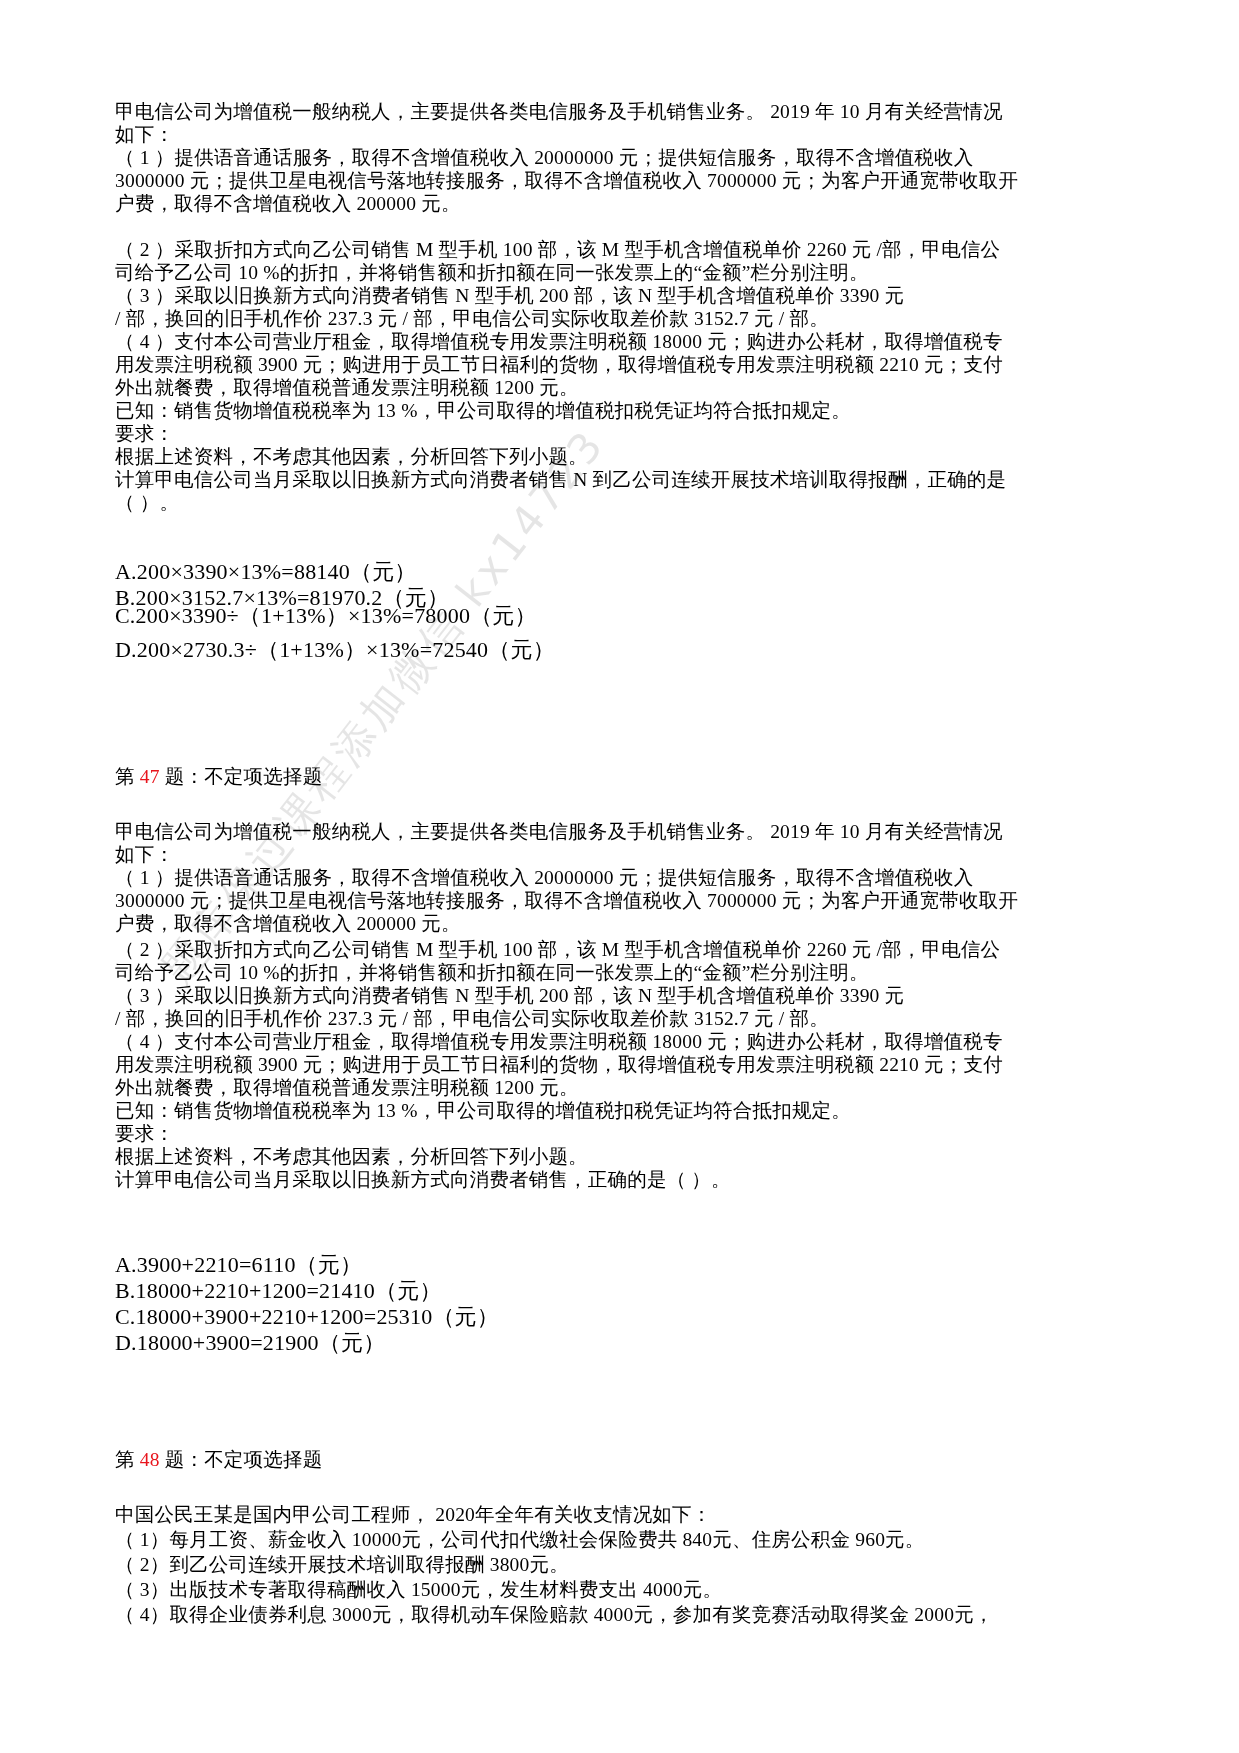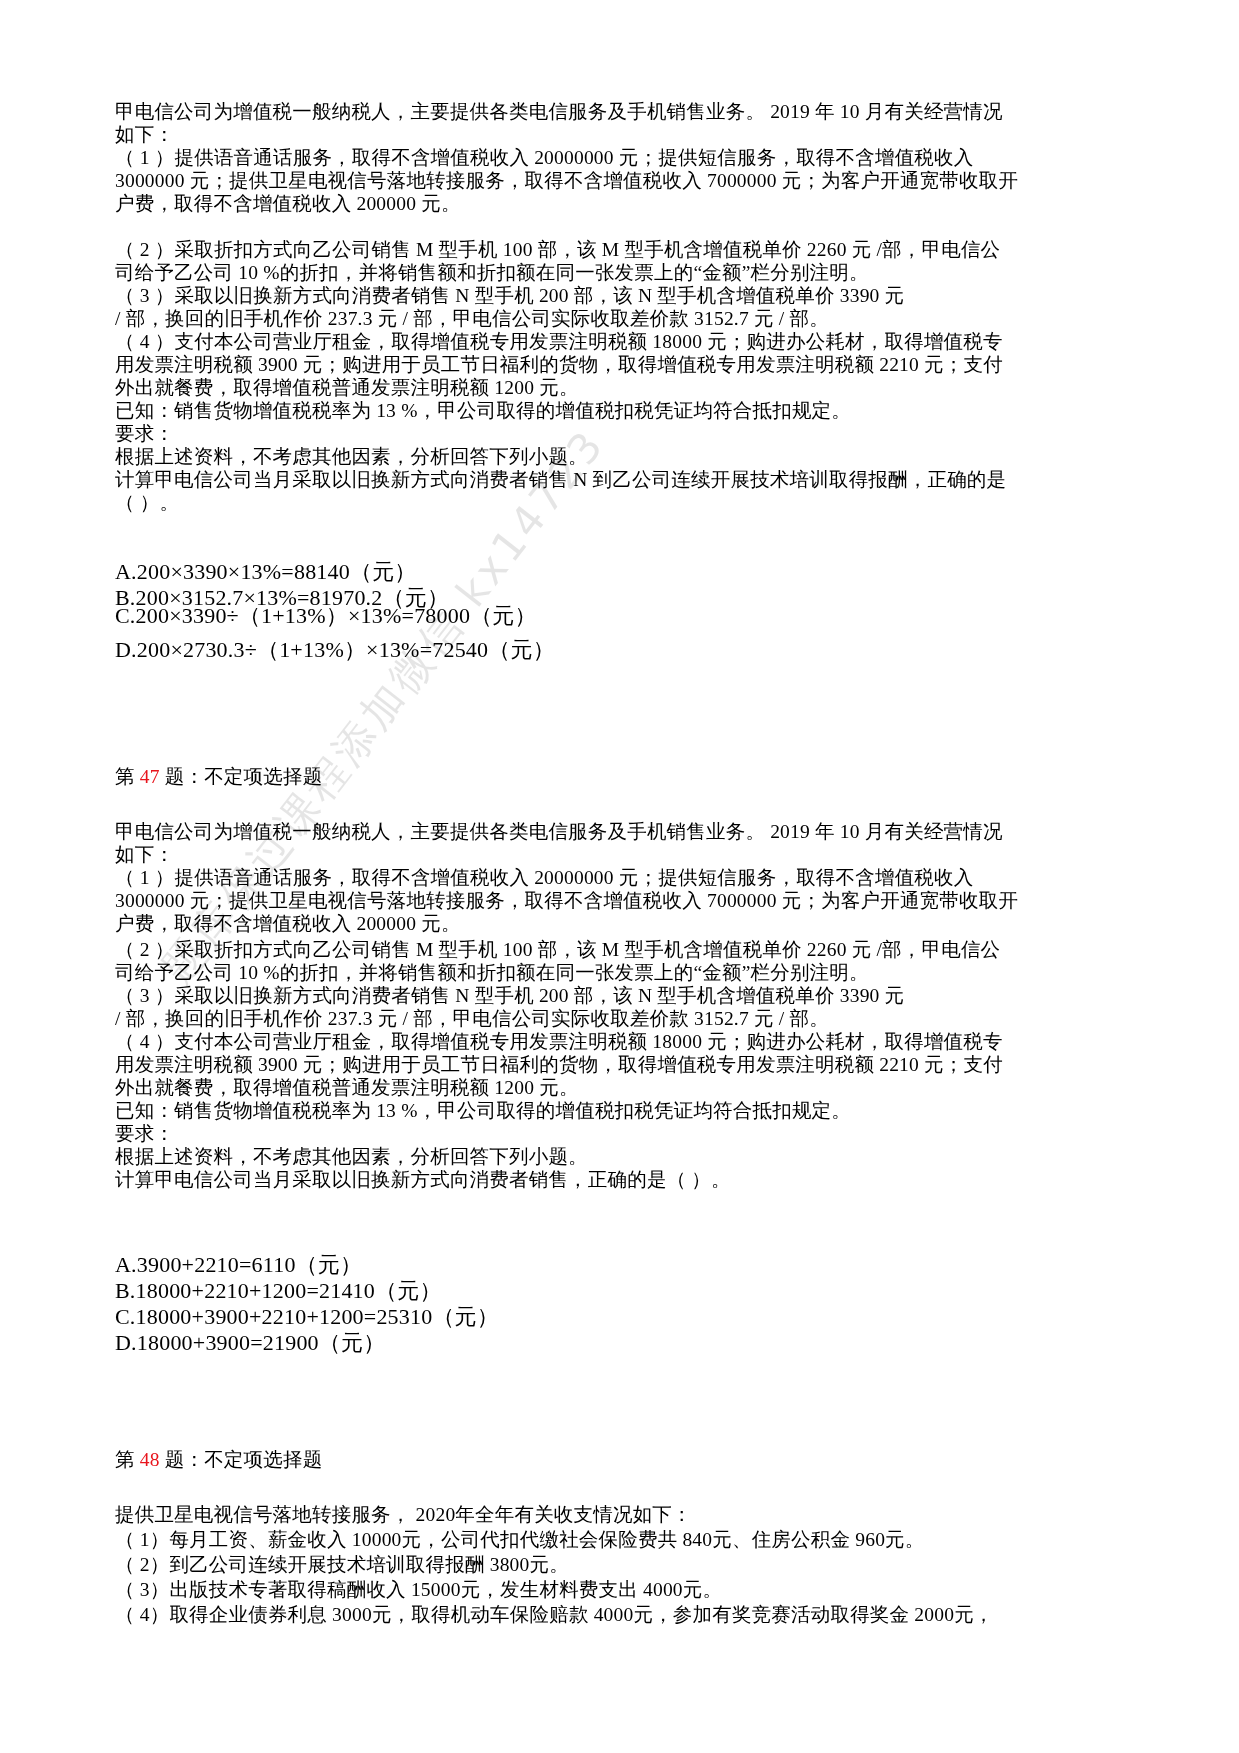--- a/index.html
+++ b/index.html
@@ -100,21 +100,21 @@
     <div class="line opt" style="top:1279px">B.18000+2210+1200=21410（元）</div>
     <div class="line opt" style="top:1305px">C.18000+3900+2210+1200=25310（元）</div>
     <div class="line opt" style="top:1331px">D.18000+3900=21900（元）</div>
   </div>
 
   <div class="line qhead" style="top:1448px">
     <span>第 </span><span class="num">48</span><span> 题：不定项选择题</span>
   </div>
 
   <div>
-    <div class="line" style="top:1503px">提供卫星电视信号落地转接服务， 2020年全年有关收支情况如下：</div>
+    <div class="line" style="top:1503px">中国公民王某是国内甲公司工程师， 2020年全年有关收支情况如下：</div>
     <div class="line" style="top:1528px">（ 1）每月工资、薪金收入  10000元，公司代扣代缴社会保险费共  840元、住房公积金  960元。</div>
     <div class="line" style="top:1553px">（ 2）到乙公司连续开展技术培训取得报酬  3800元。</div>
     <div class="line" style="top:1578px">（ 3）出版技术专著取得稿酬收入  15000元，发生材料费支出  4000元。</div>
     <div class="line" style="top:1603px">（ 4）取得企业债券利息  3000元，取得机动车保险赔款  4000元，参加有奖竞赛活动取得奖金  2000元，</div>
   </div>
 
   <div class="watermark">题库保过课程添加微信 kx14723</div>
 </div>
 
 </body></html>

